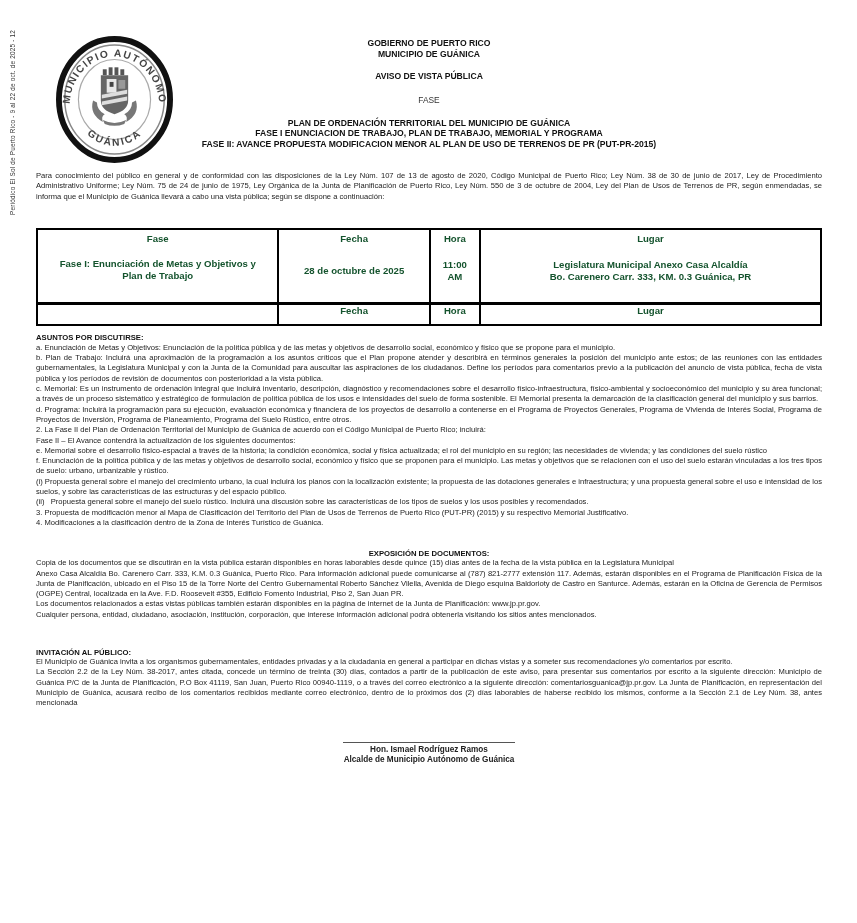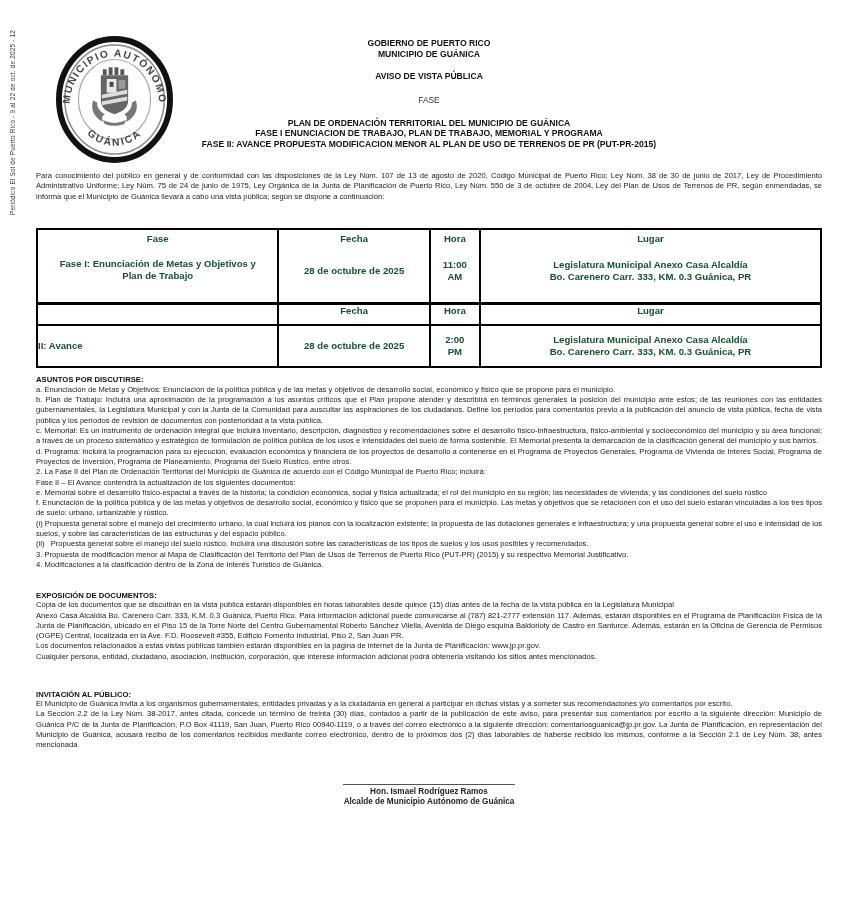--- a/index.html
+++ b/index.html
@@ -38,21 +38,21 @@
   tr.sec2h td{height:19px;}
   .th2{font-weight:bold;font-size:9.6px;text-align:center;padding-top:2px;}
   tr.sec2 td{height:40px;vertical-align:middle;}
   .fase2{font-weight:bold;font-size:9.6px;text-align:left;padding-left:28px;}
   .val2{display:flex;flex-direction:column;align-items:center;justify-content:center;
         font-weight:bold;font-size:9.6px;line-height:12px;text-align:center;height:40px;}
   
   .sec-head{font-weight:bold;font-size:7.7px;margin:0;color:#111;}
   .asuntos-head{margin-top:7px;margin-bottom:1px;}
   .gap-sm{}
-  .expo-head{margin-top:21px;}
+  .expo-head{margin-top:21px;text-align:center;}
   .invit-head{margin-top:28px;}
   .prewrap{white-space:pre-line;}
   
   .signature{margin-top:33px;text-align:center;}
   .sig-line{width:172px;border-top:1.2px solid #555;margin:0 auto 2px auto;height:0;}
   .sig-name,.sig-title{font-weight:bold;font-size:8.2px;line-height:10.5px;color:#222;}
 </style>
 </head>
 <body>
 
@@ -147,38 +147,20 @@
               </div>
             </div>
           </td>
         </tr>
         <tr class="sec2h">
           <td></td>
           <td class="th2">Fecha</td>
           <td class="th2">Hora</td>
           <td class="th2">Lugar</td>
         </tr>
-        <tr class="sec2">
-          <td class="fase2">II: Avance</td>
-          <td>
-            <div class="val2">28 de octubre de 2025</div>
-          </td>
-          <td>
-            <div class="val2">
-              <div>2:00</div>
-              <div>PM</div>
-            </div>
-          </td>
-          <td>
-            <div class="val2">
-              <div>Legislatura Municipal Anexo Casa Alcaldía</div>
-              <div>Bo. Carenero Carr. 333, KM. 0.3 Guánica, PR</div>
-            </div>
-          </td>
-        </tr>
       </tbody>
     </table>
 
     <p class="sec-head asuntos-head">ASUNTOS POR DISCUTIRSE:</p>
     <p class="body-p">a. Enunciación de Metas y Objetivos: Enunciación de la política pública y de las metas y objetivos de desarrollo social, económico y físico que se propone para el municipio.</p>
     <p class="body-p">b. Plan de Trabajo: Incluirá una aproximación de la programación a los asuntos críticos que el Plan propone atender y describirá en términos generales la posición del municipio ante estos; de las reuniones con las entidades gubernamentales, la Legislatura Municipal y con la Junta de la Comunidad para auscultar las aspiraciones de los ciudadanos. Define los períodos para comentarios previo a la publicación del anuncio de vista pública, fecha de vista pública y los períodos de revisión de documentos con posterioridad a la vista pública.</p>
     <p class="body-p">c. Memorial: Es un instrumento de ordenación integral que incluirá inventario, descripción, diagnóstico y recomendaciones sobre el desarrollo físico-infraestructura, físico-ambiental y socioeconómico del municipio y su área funcional; a través de un proceso sistemático y estratégico de formulación de política pública de los usos e intensidades del suelo de forma sostenible. El Memorial presenta la demarcación de la clasificación general del municipio y sus barrios.</p>
     <p class="body-p">d. Programa: Incluirá la programación para su ejecución, evaluación económica y financiera de los proyectos de desarrollo a contenerse en el Programa de Proyectos Generales, Programa de Vivienda de Interés Social, Programa de Proyectos de Inversión, Programa de Planeamiento, Programa del Suelo Rústico, entre otros.</p>
     <p class="body-p">2. La Fase II del Plan de Ordenación Territorial del Municipio de Guánica de acuerdo con el Código Municipal de Puerto Rico; incluirá:</p>
     <p class="body-p">Fase II – El Avance contendrá la actualización de los siguientes documentos:</p>

